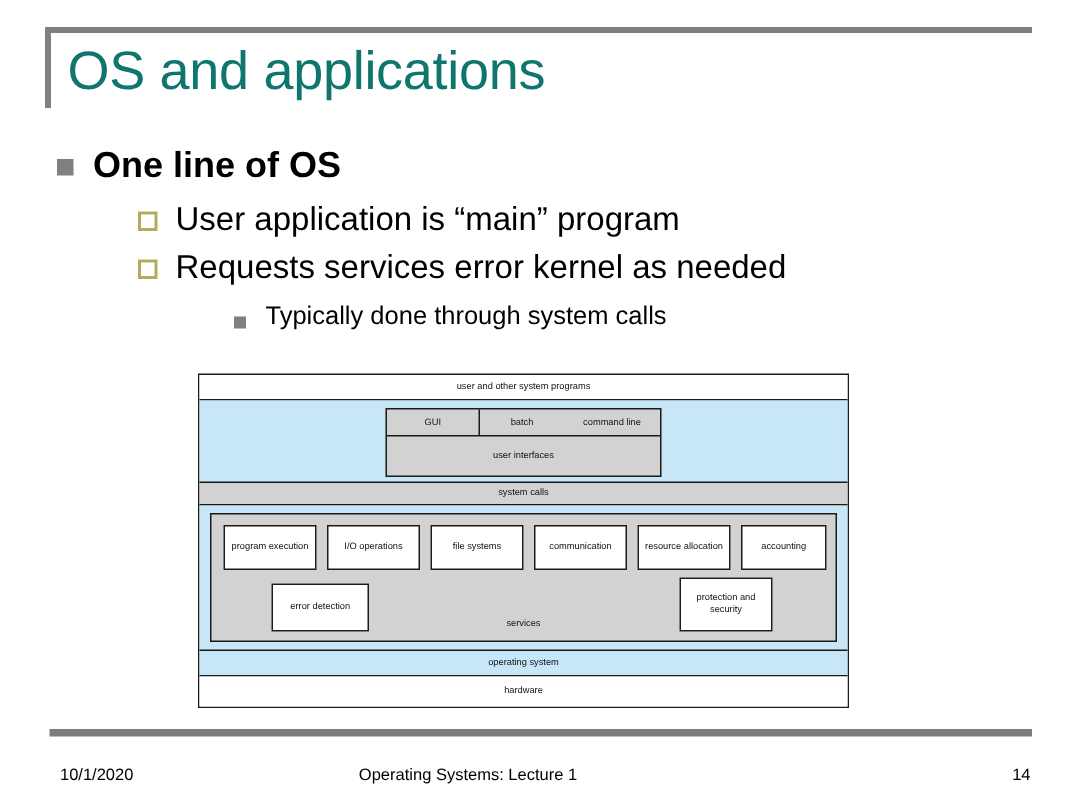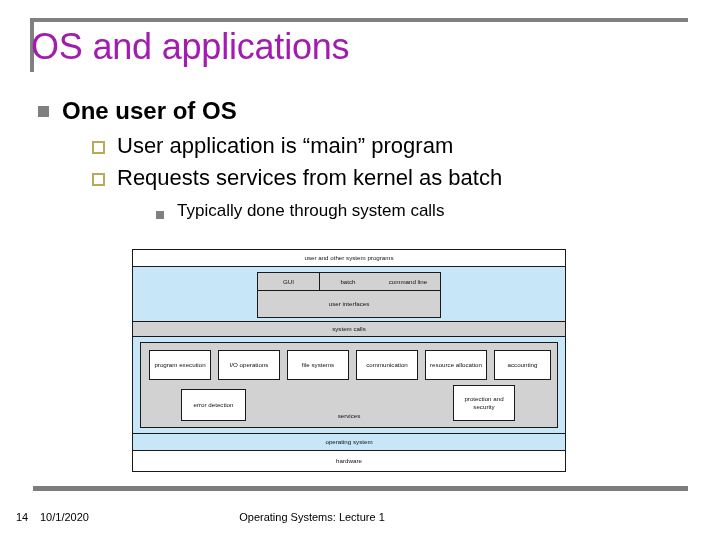--- a/index.html
+++ b/index.html
@@ -28,25 +28,25 @@
   .title-bar-vert {
     position: absolute;
     left: 30px;
     top: 18px;
     width: 4px;
     height: 54px;
     background: #808080;
   }
   .slide-title {
     position: absolute;
-    left: 31px;
+    left: 45px;
     top: 26px;
     font-size: 36px;
     font-weight: 400;
-    color: #a21caf;
+    color: #0f766e;
     letter-spacing: -0.2px;
     white-space: nowrap;
   }
 
   
   .bullets {
     position: absolute;
     left: 38px;
     top: 96px;
     width: 640px;
@@ -203,44 +203,44 @@
   }
   .foot {
     position: absolute;
     top: 511px;
     font-size: 11px;
     color: #000000;
     white-space: nowrap;
   }
   .foot-date { left: 40px; }
   .foot-center { left: 0; width: 624px; text-align: center; }
-  .foot-num { left: 16px; width: 683px; }
+  .foot-num { left: 4px; width: 683px; text-align: right; }
 </style>
 </head>
 <body>
 
 <div class="top-rule"></div>
 <div class="title-bar-vert"></div>
 <div class="slide-title">OS and applications</div>
 
 <div class="bullets">
 
   <div class="blt lvl1">
     <span class="mk"></span>
-    <span class="tx">One user of OS</span>
+    <span class="tx">One line of OS</span>
   </div>
 
   <div class="blt lvl2">
     <span class="mk"></span>
     <span class="tx">User application is “main” program</span>
   </div>
 
   <div class="blt lvl2">
     <span class="mk"></span>
-    <span class="tx">Requests services from kernel as batch</span>
+    <span class="tx">Requests services error kernel as needed</span>
   </div>
 
   <div class="blt lvl3">
     <span class="mk"></span>
     <span class="tx">Typically done through system calls</span>
   </div>
 
 </div>
 
 <div class="diagram">

